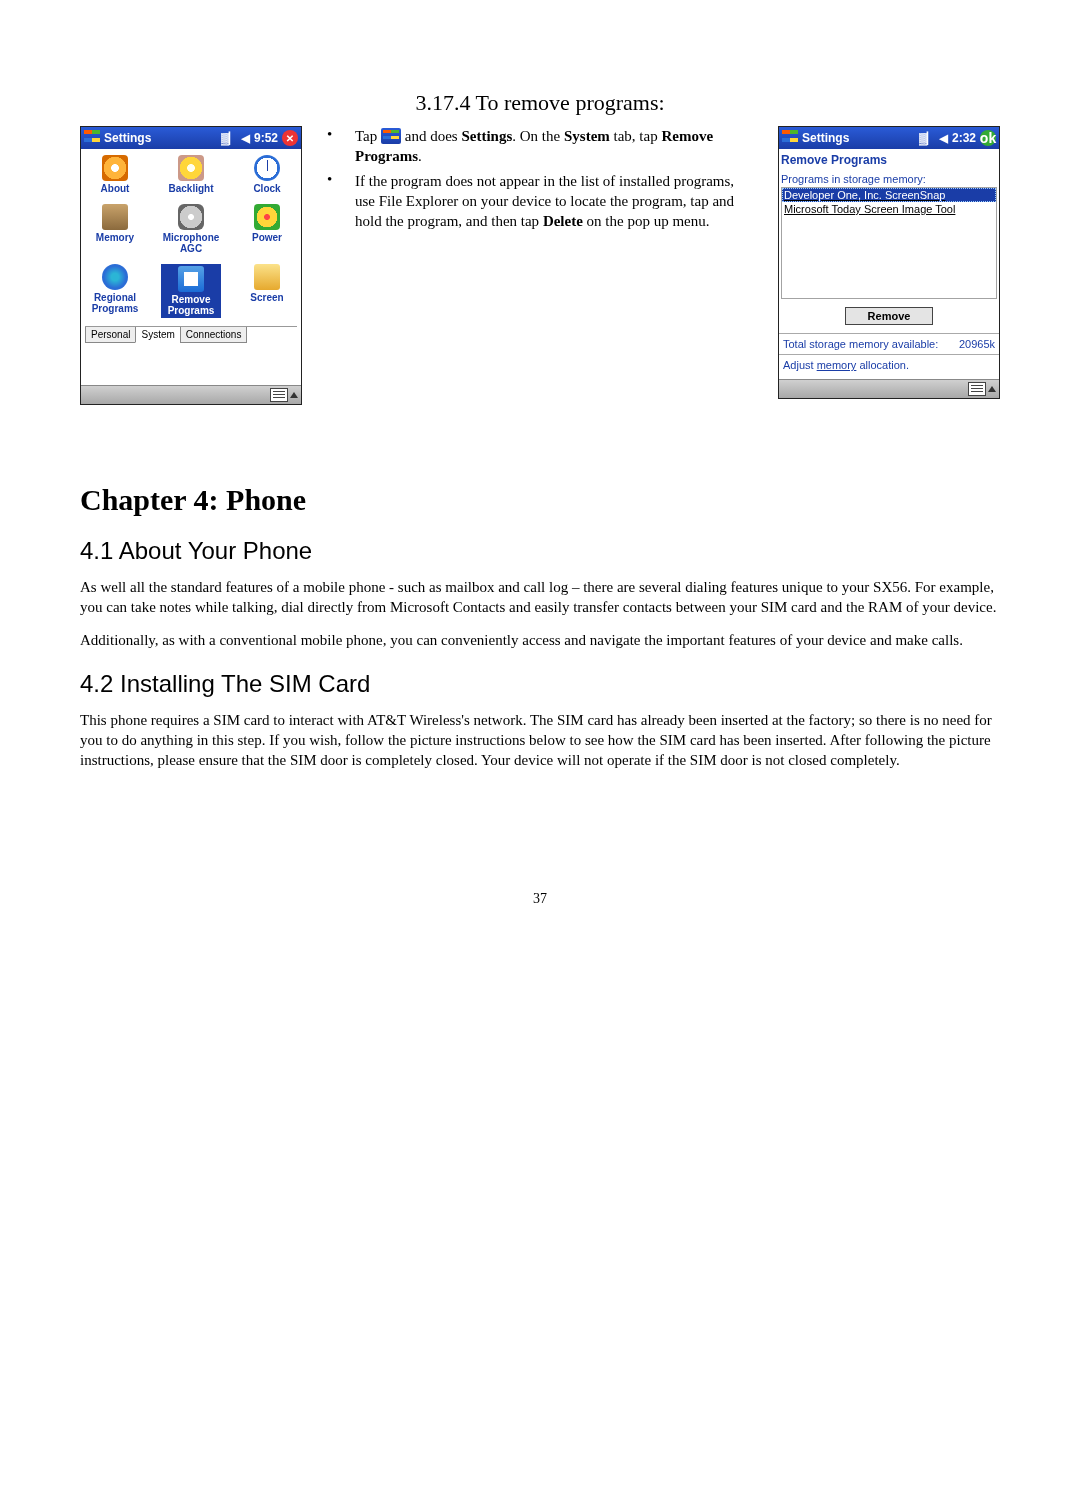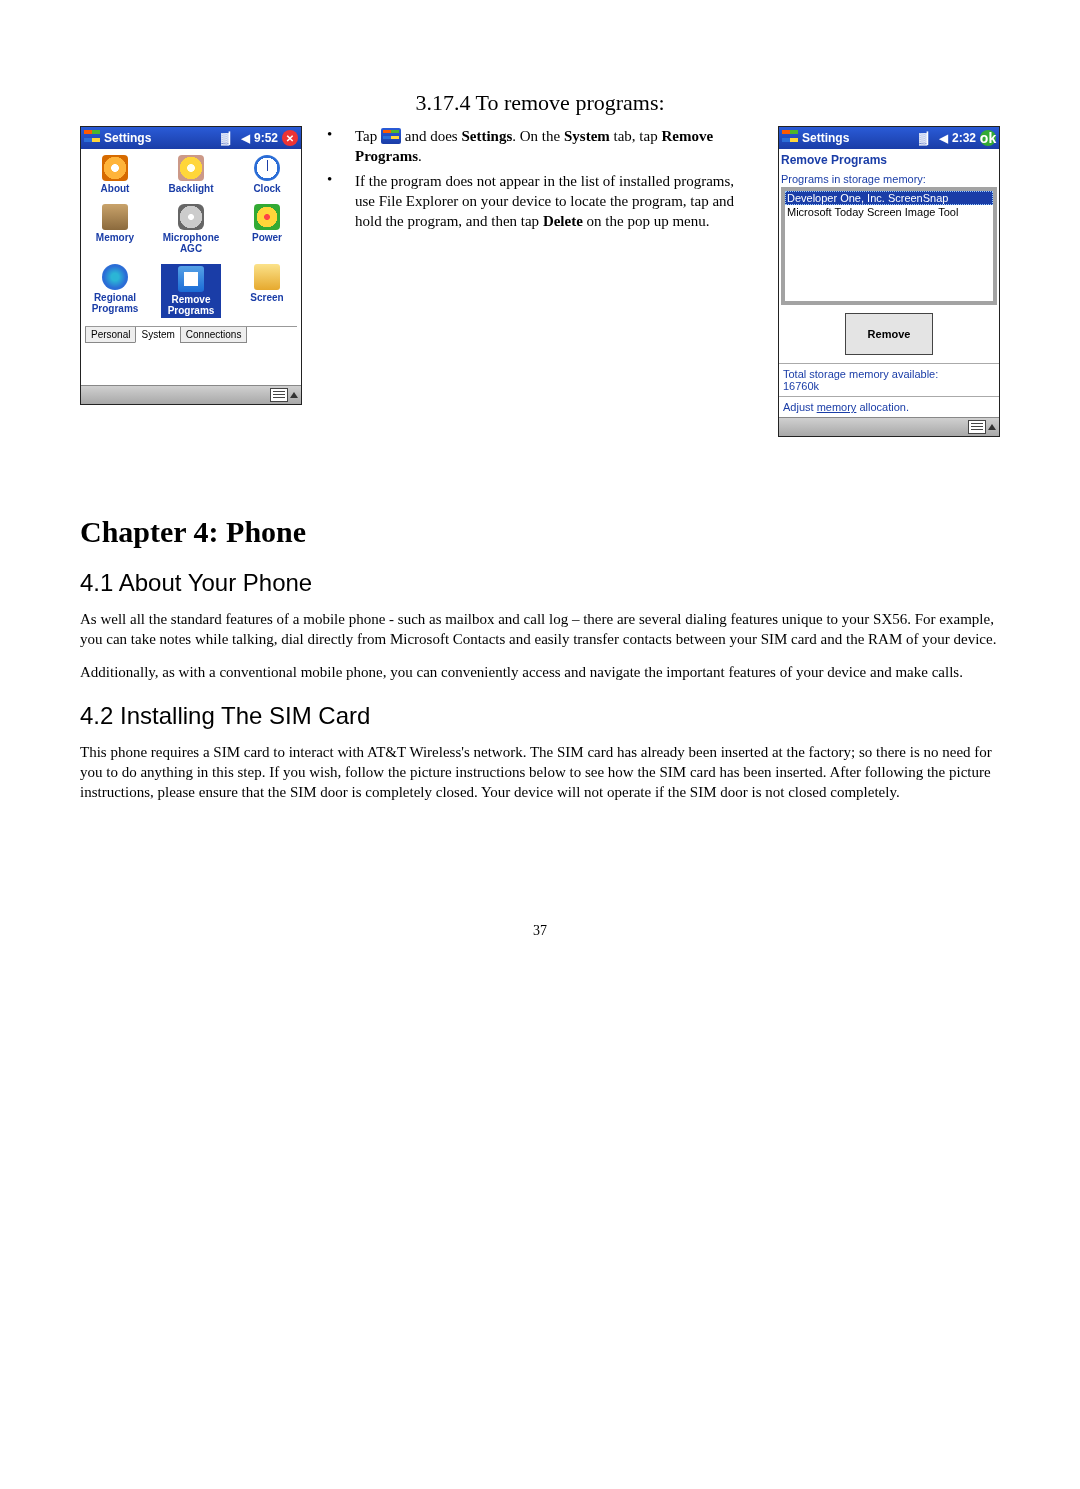--- a/index.html
+++ b/index.html
@@ -184,56 +184,56 @@
     font-weight: bold;
     font-size: 12px;
     padding: 4px 2px 6px 2px;
   }
   .rp-label {
     color: #1a3da7;
     font-size: 11px;
     padding: 0 2px 2px 2px;
   }
   .rp-listbox {
-    border: 4px solid #a3a3a3;
+    border: 1px solid #a3a3a3;
     height: 110px;
     margin: 0 2px;
     font-size: 11px;
     overflow: hidden;
+    text-decoration: underline;
   }
   .rp-item {
     padding: 1px 2px;
     white-space: nowrap;
   }
   .rp-item.selected {
     background: #1a3da7;
     color: #fff;
     outline: 1px dotted #9cf;
     outline-offset: -1px;
   }
   .rp-remove-row {
     text-align: center;
     padding: 8px 0 6px 0;
   }
   .rp-remove-btn {
     font-family: Tahoma, Arial, sans-serif;
     font-size: 11px;
     font-weight: bold;
-    padding: 14px 22px;
+    padding: 2px 22px;
     border: 1px solid #444;
     background: #e4e4e4;
   }
   .rp-divider { border-top: 1px solid #aaa; margin: 2px 0 4px 0; }
   .rp-total {
     display: flex;
     justify-content: space-between;
     font-size: 11px;
     color: #1a3da7;
     padding: 0 4px 2px 4px;
-    flex-direction: column;
   }
   .rp-adjust {
     font-size: 11px;
     color: #1a3da7;
     padding: 0 4px 4px 4px;
   }
   .rp-adjust .link { text-decoration: underline; }
 
   
   .bullets {
@@ -376,21 +376,21 @@
       <div class="rp-listbox" id="rp-list">
           <div class="rp-item selected">Developer One, Inc. ScreenSnap</div>
           <div class="rp-item">Microsoft Today Screen Image Tool</div>
         </div>
       <div class="rp-remove-row">
         <button class="rp-remove-btn">Remove</button>
       </div>
       <div class="rp-divider"></div>
       <div class="rp-total">
         <span>Total storage memory available:</span>
-        <span>16760k</span>
+        <span>20965k</span>
       </div>
       <div class="rp-divider"></div>
       <div class="rp-adjust">
         <span>Adjust </span><span class="link">memory</span><span> allocation.</span>
       </div>
     </div>
     <div class="ppc-bottombar">
       <span class="kb-icon"></span>
       <span class="up-arrow"></span>
     </div>

